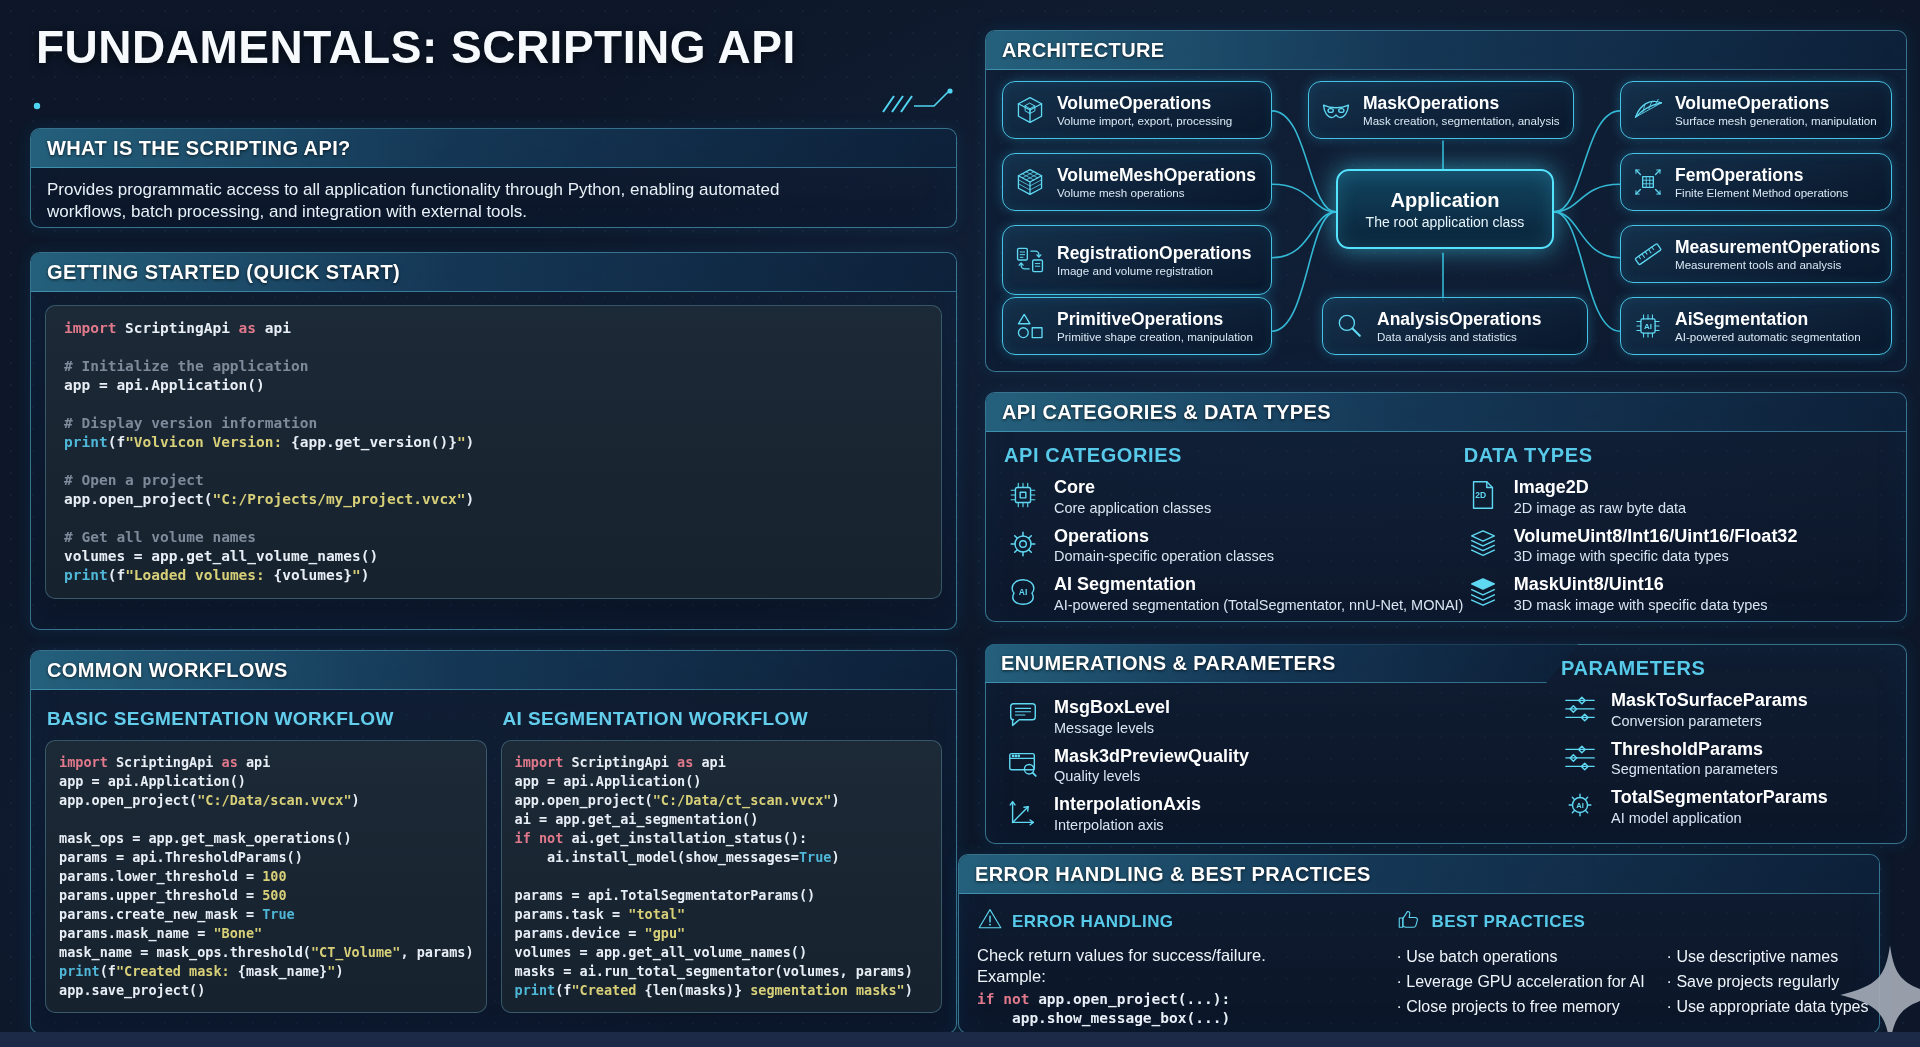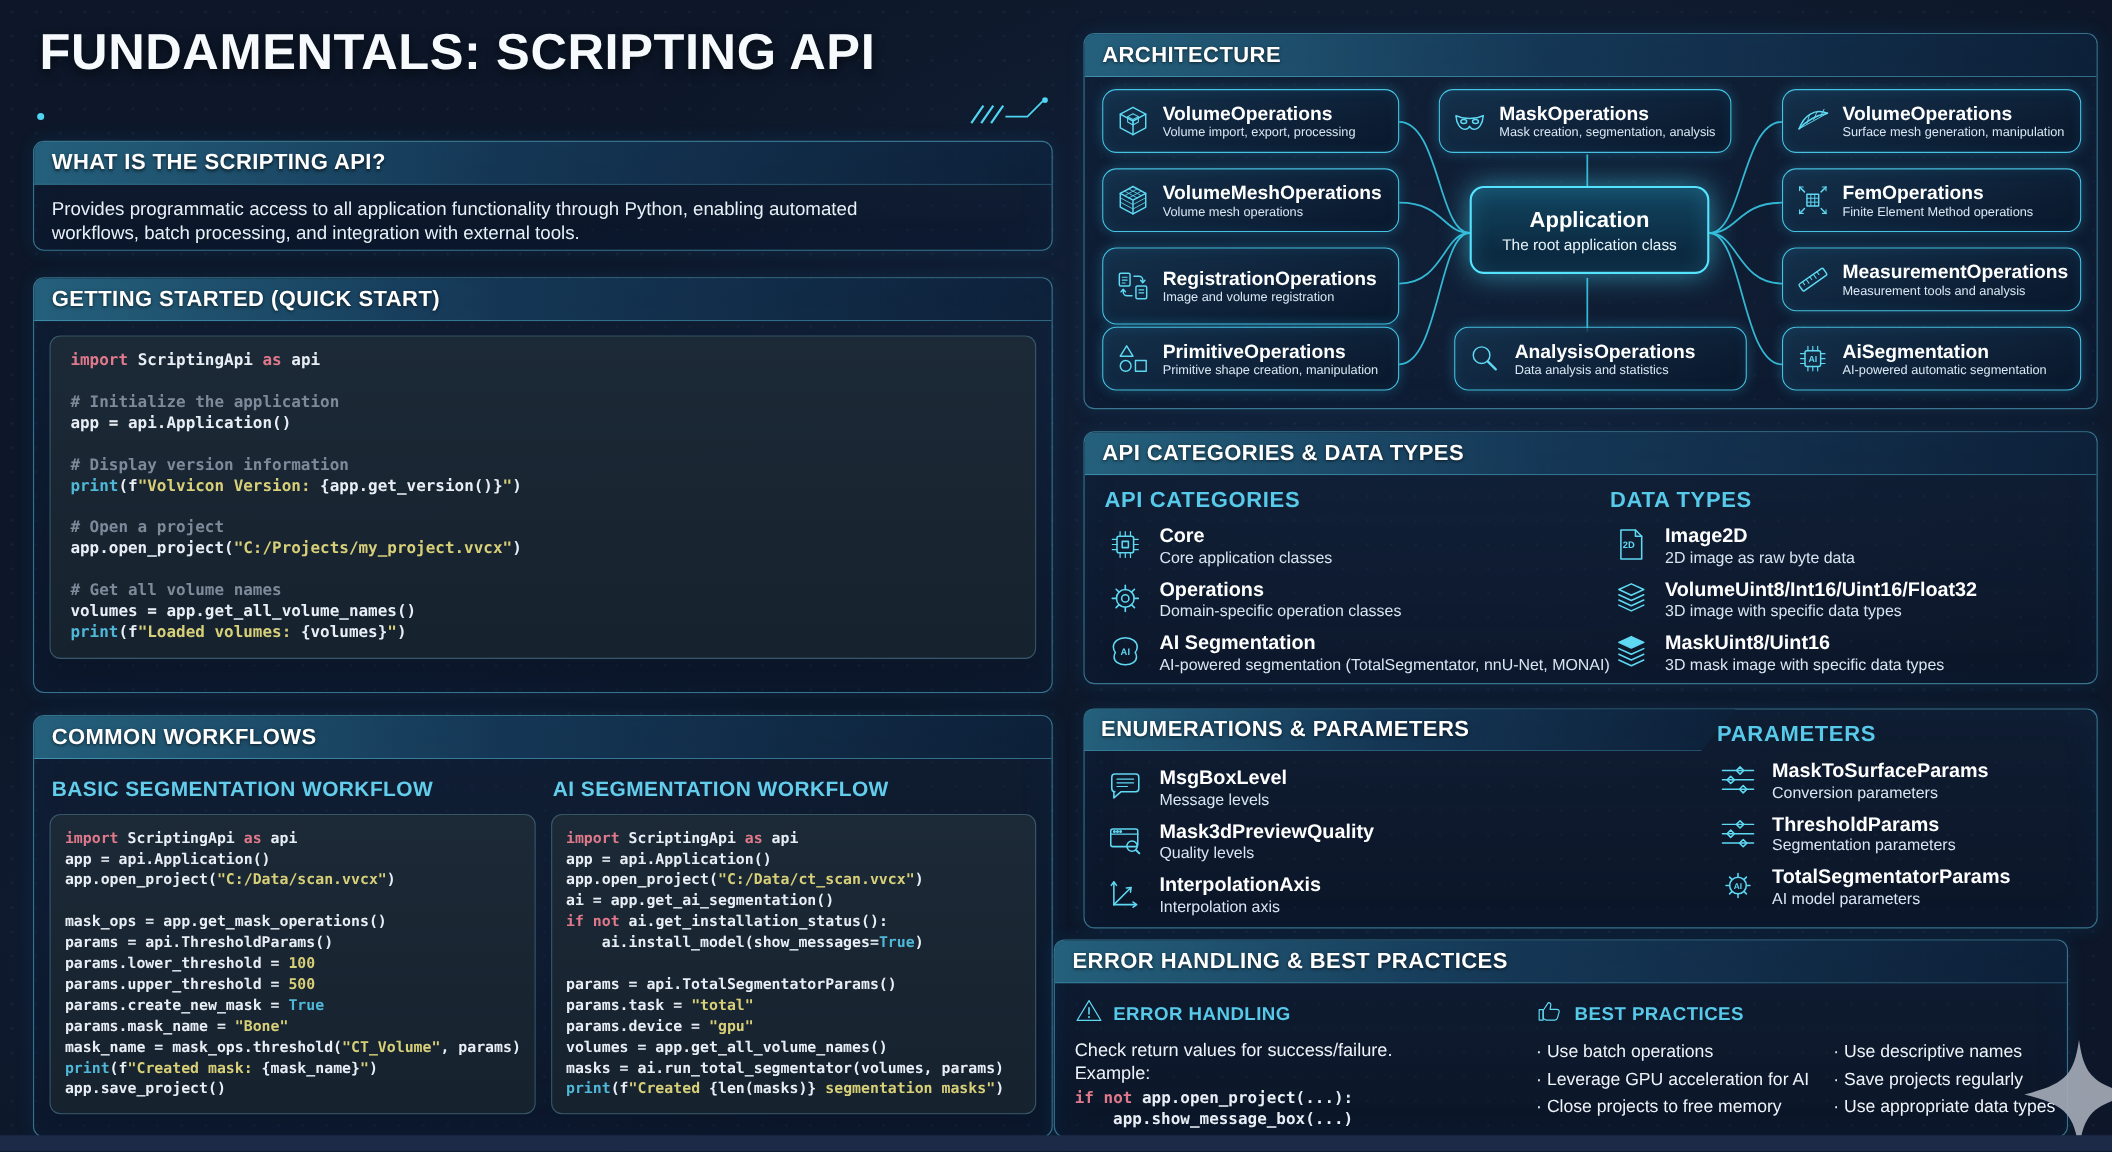--- a/index.html
+++ b/index.html
@@ -476,21 +476,21 @@
         <span><span class="item-name">ThresholdParams</span><br><span class="item-desc">Segmentation parameters</span></span>
       </div>
       <div class="item">
         <span class="item-icon">
           <svg class="icn" width="34" height="34" viewBox="0 0 36 36">
               <circle cx="18" cy="18" r="8"></circle>
               <text x="18" y="21" text-anchor="middle" class="icn-txt" style="font-size:8px">AI</text>
               <path d="M18 6.5v3M18 26.5v3M6.5 18h3M26.5 18h3M9.9 9.9l2.2 2.2M23.9 23.9l2.2 2.2M26.1 9.9l-2.2 2.2M12.1 23.9l-2.2 2.2" stroke-width="1.5"></path>
             </svg>
         </span>
-        <span><span class="item-name">TotalSegmentatorParams</span><br><span class="item-desc">AI model parameters</span></span>
+        <span><span class="item-name">TotalSegmentatorParams</span><br><span class="item-desc">AI model application</span></span>
       </div>
     </div>
   </div>
 
   <div class="panel" style="left:958px;top:854px;width:920px;height:178px;">
     <div class="panel-header">ERROR HANDLING &amp; BEST PRACTICES</div>
     <div class="err-cols">
       <div class="err-left">
         <div class="sec-head">
           <span>

